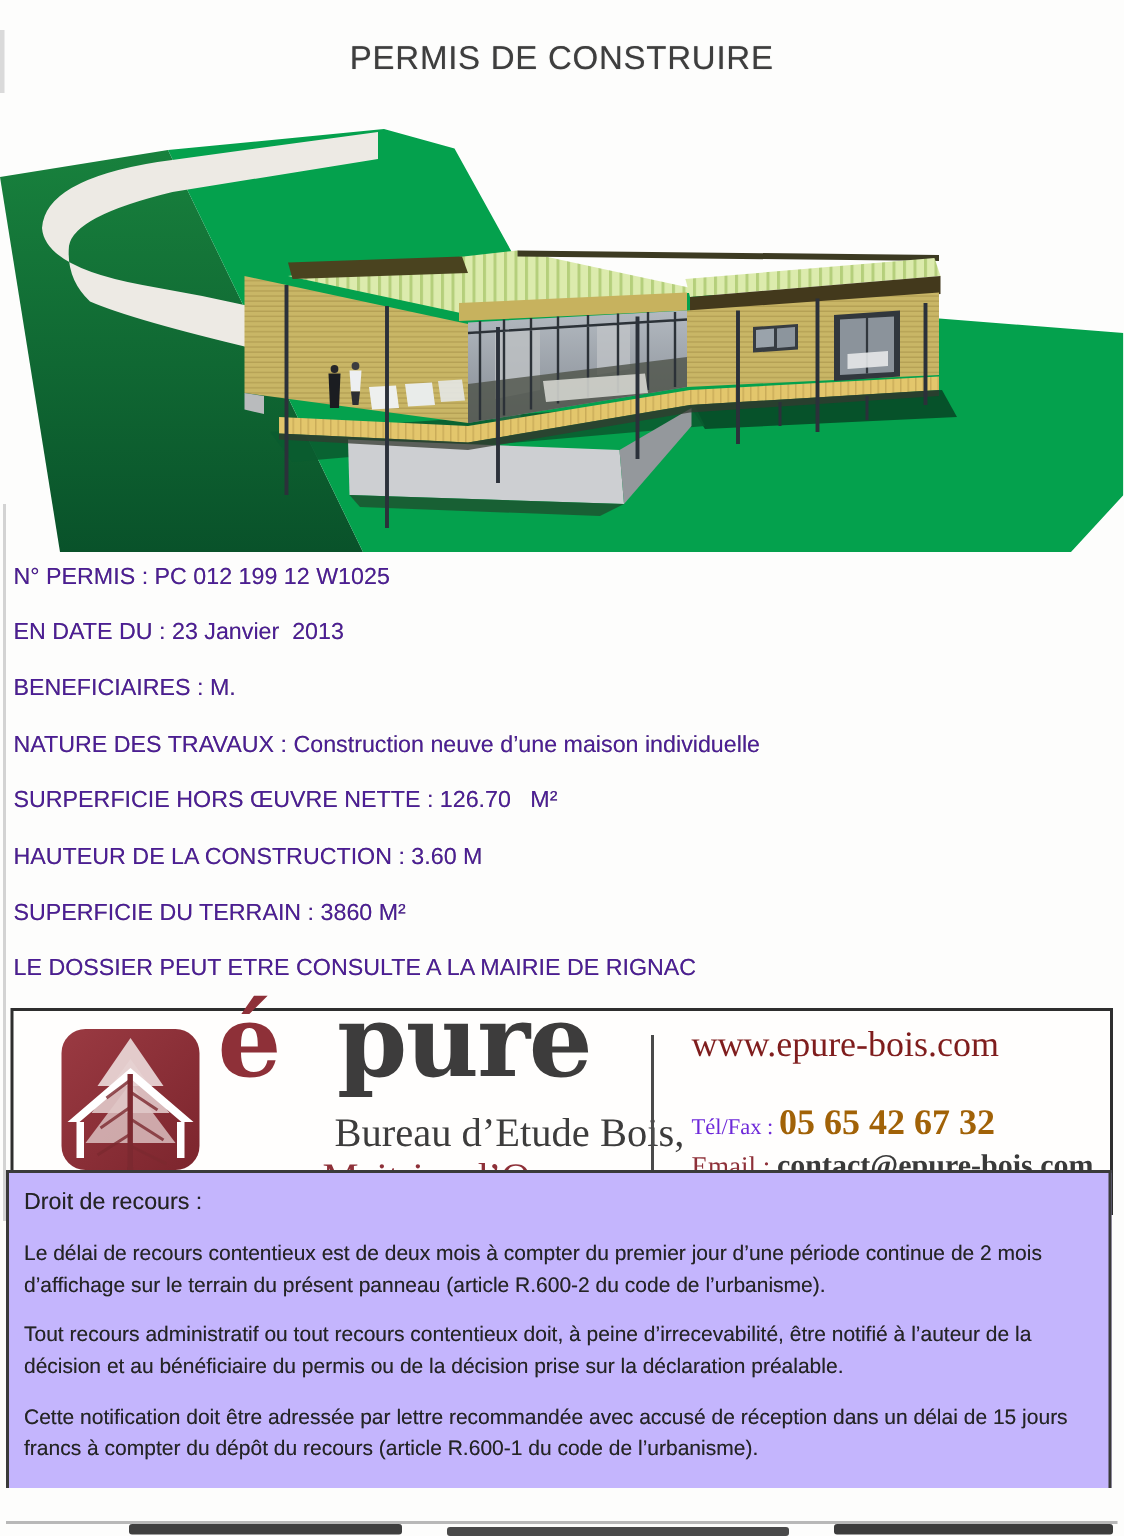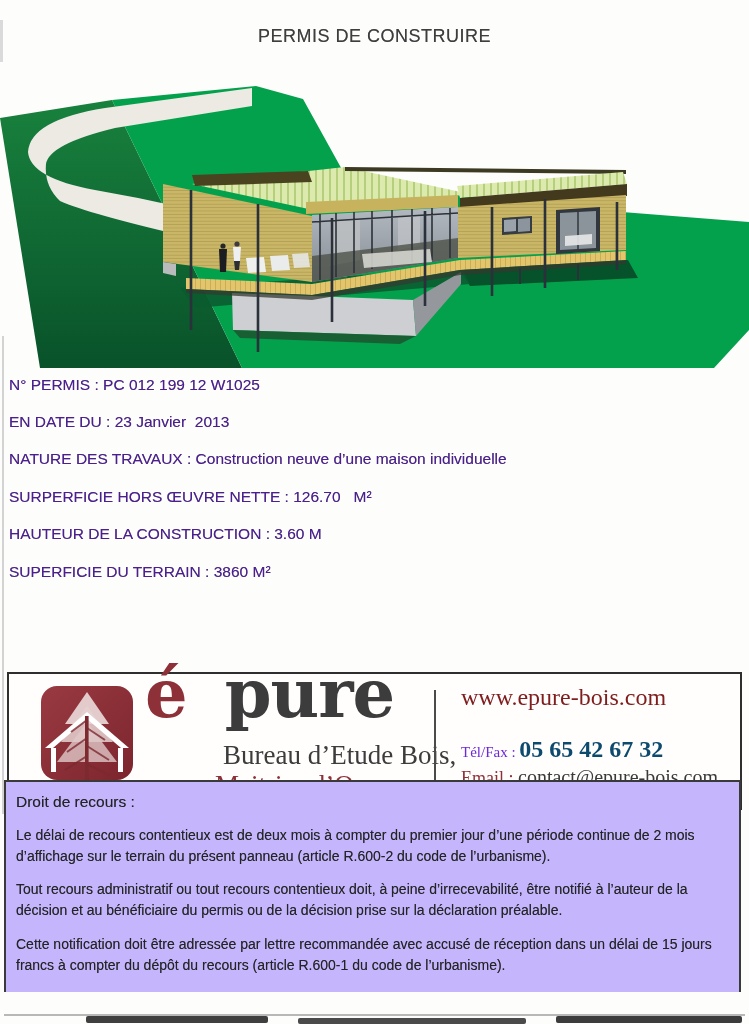--- a/index.html
+++ b/index.html
@@ -3,21 +3,21 @@
 <meta charset="utf-8">
 <style>
   html,body{margin:0;padding:0;}
   body{
     width:749px;height:1024px;position:relative;overflow:hidden;
     background:#fdfdfc;font-family:"Liberation Sans",sans-serif;
     -webkit-font-smoothing:antialiased;
   }
   .page-title{
     position:absolute;top:26px;left:0;width:749px;text-align:center;
-    font-size:18px;color:#3e3e3e;letter-spacing:.5px;
+    font-size:22px;color:#3e3e3e;letter-spacing:.5px;
     text-shadow:0 0 .5px rgba(60,60,60,.6);
   }
   .scene{position:absolute;top:72px;left:0;width:749px;height:296px;}
   .permit-block{position:absolute;top:366px;left:9px;width:720px;}
   .permit-line{
     height:37.4px;display:flex;align-items:center;
     font-size:15.5px;color:#4c1d95;white-space:pre-wrap;
     text-shadow:0 0 .4px rgba(40,40,40,.55);
   }
   .logo-box{
@@ -28,24 +28,24 @@
   .wordmark{position:absolute;left:136px;top:-14px;font-family:"DejaVu Serif",serif;font-weight:bold;font-size:67px;letter-spacing:-1px;line-height:1;}
   .wordmark .e-red{color:#8e3038;}
   .wordmark .rest{color:#3d3c3c;margin-left:38px;}
   .subtitle1{position:absolute;left:176px;top:66px;font-family:"Liberation Serif",serif;font-size:27px;color:#3d3c3c;white-space:nowrap;margin-left:38px;}
   .subtitle2{position:absolute;left:206px;top:96px;font-family:"Liberation Serif",serif;font-size:27px;color:#8e3038;white-space:nowrap;}
   .logo-divider{position:absolute;left:425px;top:16px;width:2px;height:102px;background:#4a4a4a;}
   .contact{position:absolute;left:452px;top:0;width:280px;font-family:"Liberation Serif",serif;}
   .website{position:absolute;left:0;top:10px;font-size:24px;color:#7f1d1d;white-space:nowrap;}
   .tel-row{position:absolute;left:0;top:62px;white-space:nowrap;}
   .tel-label{font-size:15px;color:#6d28d9;}
-  .tel-value{font-size:24px;color:#0c4a6e;font-weight:bold;}
+  .tel-value{font-size:24px;color:#a16207;font-weight:bold;}
   .email-row{position:absolute;left:0;top:92px;white-space:nowrap;}
   .email-label{font-size:18px;color:#8e3038;margin-top:28px;}
-  .email-value{font-size:20px;color:#3a3a3a;}
+  .email-value{font-size:20px;color:#3a3a3a;font-weight:bold;}
   .recours-box{
     position:absolute;left:4px;top:780px;width:737px;height:212px;
     border:2px solid #3a3a3a;border-bottom:none;box-sizing:border-box;
     padding:11px 12px 0 10px;background:#c4b5fd;
   }
   .recours-heading{font-size:15.5px;color:#242424;margin:0 0 14px 0;
     text-shadow:0 0 .4px rgba(40,40,40,.5);}
   .recours-p{font-size:14px;color:#242424;line-height:1.48;margin:0 0 13px 0;
     text-shadow:0 0 .4px rgba(40,40,40,.5);}
   .scan-left-line{position:absolute;left:2px;top:336px;width:2px;height:478px;background:#b0b0b0;opacity:.55;}
@@ -146,24 +146,26 @@
     </g>
 
     <path stroke="#2b313a" stroke-width="2.6" fill="none" d="M191,118 L191,258 M258,132 L258,280 M332,146 L332,250 M425,139 L425,234 M492,135 L492,224 M545,127 L545,216 M617,130 L617,198"></path>
     <path stroke="#2b313a" stroke-width="2" fill="none" d="M520,196 L520,212 M578,192 L578,208"></path>
   </g>
 </svg>
 
 <div class="permit-block">
   <div class="permit-line">N° PERMIS : PC 012 199 12 W1025</div>
   <div class="permit-line">EN DATE DU : 23 Janvier  2013</div>
+  <div class="permit-line">BENEFICIAIRES : M.</div>
   <div class="permit-line">NATURE DES TRAVAUX : Construction neuve d’une maison individuelle</div>
   <div class="permit-line">SURPERFICIE HORS ŒUVRE NETTE : 126.70   M²</div>
   <div class="permit-line">HAUTEUR DE LA CONSTRUCTION : 3.60 M</div>
   <div class="permit-line">SUPERFICIE DU TERRAIN : 3860 M²</div>
+  <div class="permit-line">LE DOSSIER PEUT ETRE CONSULTE A LA MAIRIE DE RIGNAC</div>
 </div>
 
 <div class="logo-box">
   <svg class="logo-mark" viewBox="0 0 100 124" aria-hidden="true">
     <defs>
       <linearGradient id="redGrad" x1="0" y1="0" x2="1" y2="1">
         <stop offset="0" stop-color="#9a3a42"></stop>
           <stop offset="1" stop-color="#7c252d"></stop>
       </linearGradient>
     </defs>

